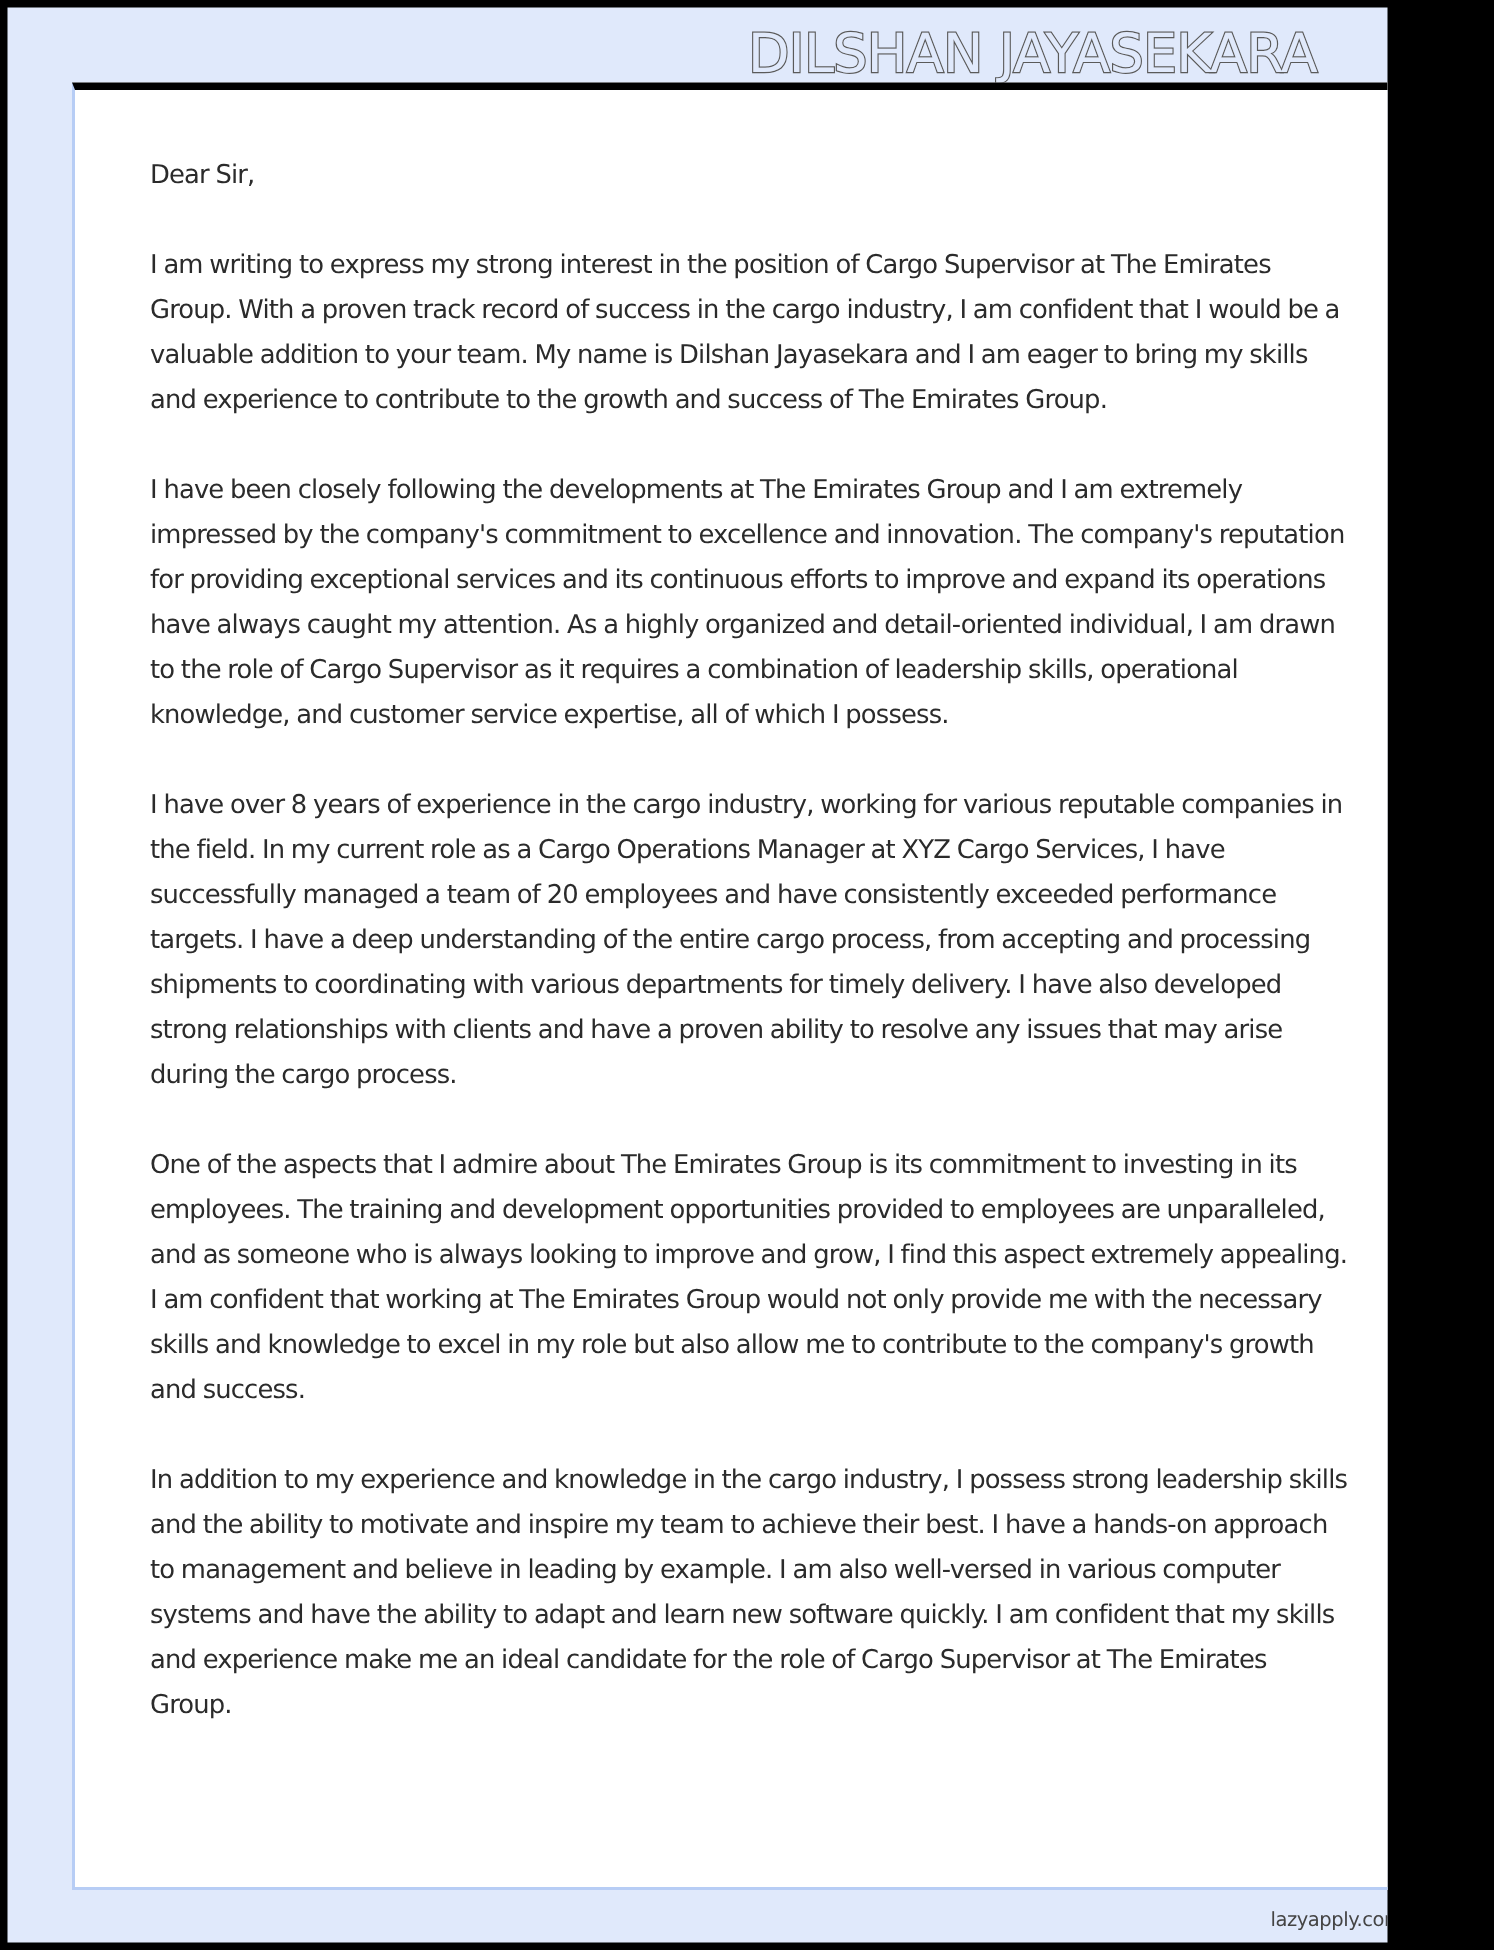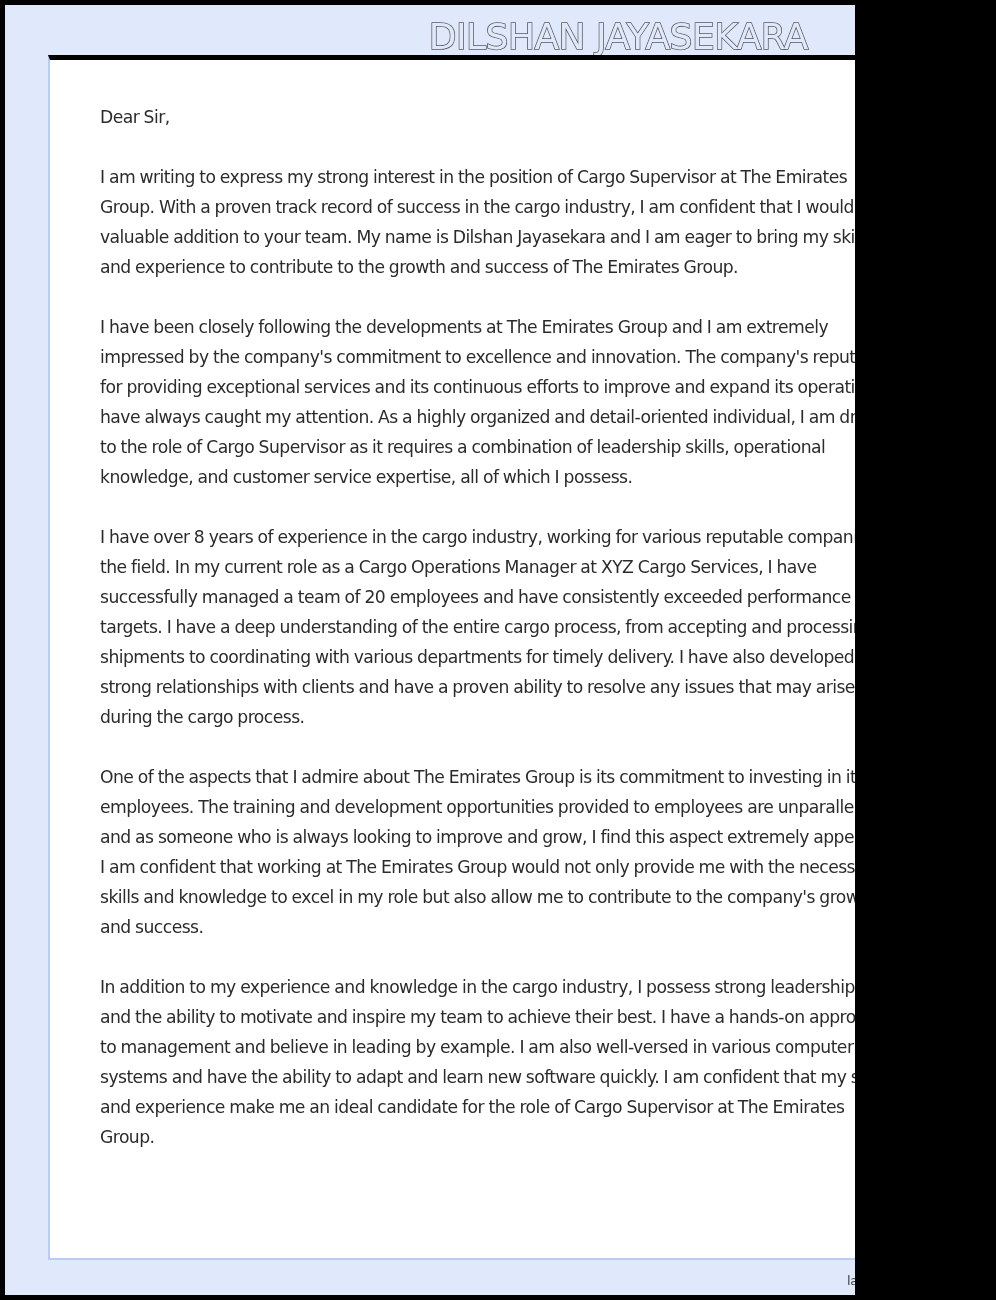--- a/index.html
+++ b/index.html
@@ -2,21 +2,21 @@
 <html><head>
 <meta charset="utf-8">
 <style>
   html, body { margin: 0; padding: 0; }
   body {
     width: 996px; height: 1300px; overflow: hidden; position: relative;
     background: #000;
     font-family: "DejaVu Sans", sans-serif;
   }
   .frame {
-    position: absolute; left: 5px; top: 5px; width: 850px; height: 1290px;
+    position: absolute; left: 5px; top: 5px; width: 920px; height: 1290px;
     background: #e0e9fb; overflow: hidden;
   }
   .name {
     position: absolute; right: 47px; top: 12px;
     font-family: "DejaVu Sans", sans-serif;
     font-size: 36px; letter-spacing: -0.5px; line-height: 40px;
     color: #e0e9fb;
     -webkit-text-stroke: 1.6px #5a5a5a;
     paint-order: stroke fill;
     text-shadow: 0 0 0 #888;

